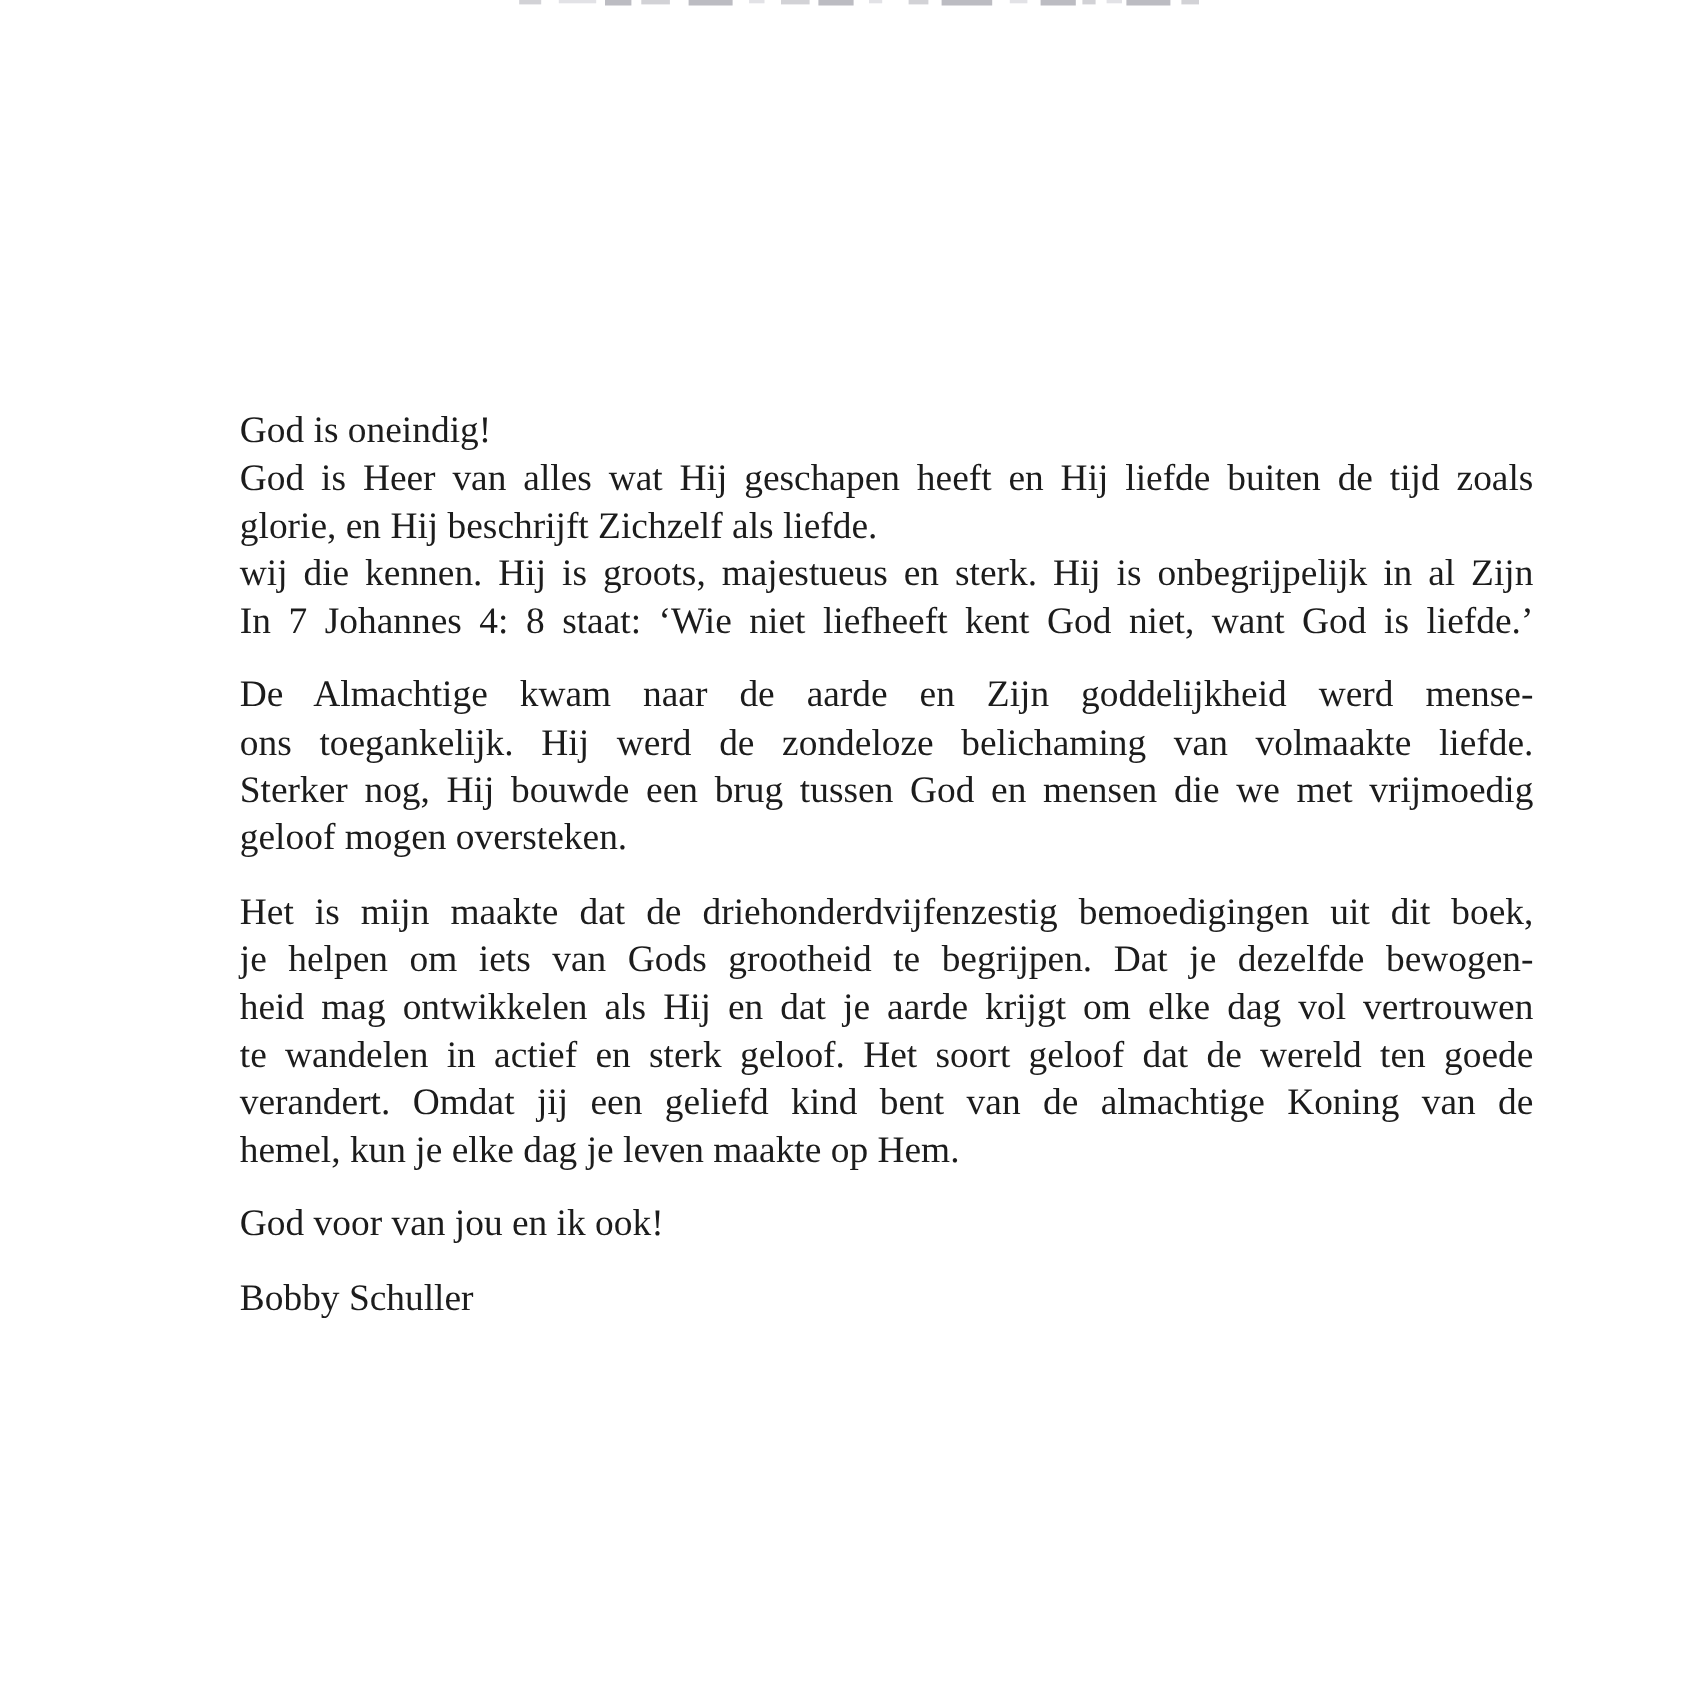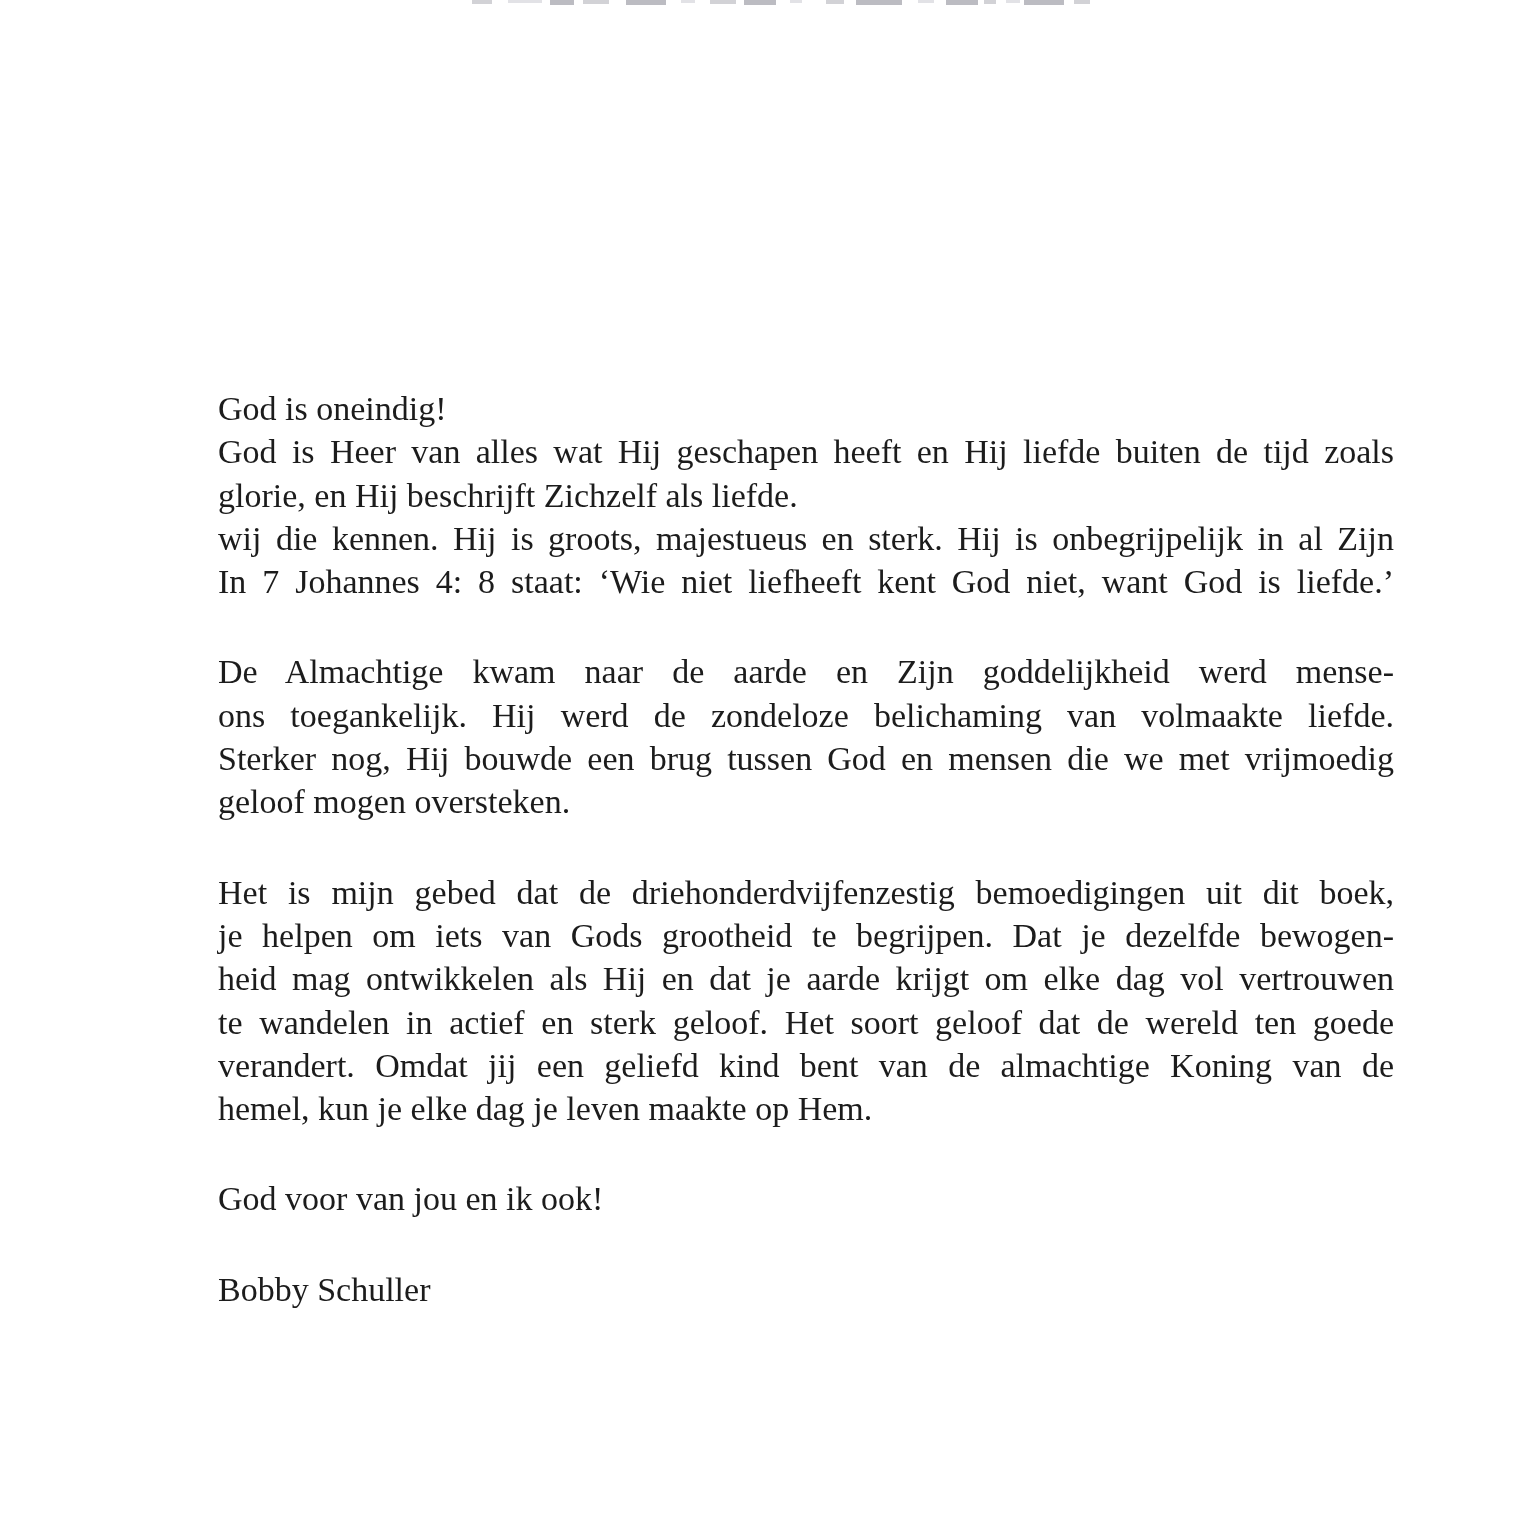--- a/index.html
+++ b/index.html
@@ -28,29 +28,29 @@
     top: 0;
     height: 4px;
     background: #d2d2d6;
   }
   .clipped-header .frag.dark { background: #bcbcc2; height: 5px; }
   .clipped-header .frag.light { background: #e2e2e6; height: 3px; }
 
   .text-block {
     position: absolute;
     left: 218px;
-    top: 387px;
+    top: 370px;
     width: 1176px;
     color: #1c1c1c;
     font-size: 34px;
     line-height: 43.3px;
     letter-spacing: 0px;
   }
   .para { margin: 0; }
-  .para + .para { margin-top: 47px; }
+  .para + .para { margin-top: 24px; }
   .line {
     min-height: 43.3px;
     text-align: left;
   }
   .line.fill {
     text-align: justify;
     text-align-last: justify;
   }
 </style>
 </head>
@@ -89,21 +89,21 @@
     </div>
 
     <div class="para">
       <div class="line fill">De Almachtige kwam naar de aarde en Zijn goddelijkheid werd mense-</div>
       <div class="line fill">ons toegankelijk. Hij werd de zondeloze belichaming van volmaakte liefde.</div>
       <div class="line fill">Sterker nog, Hij bouwde een brug tussen God en mensen die we met vrijmoedig</div>
       <div class="line">geloof mogen oversteken.</div>
     </div>
 
     <div class="para">
-      <div class="line fill">Het is mijn gebed dat de driehonderdvijfenzestig bemoedigingen uit dit boek,</div>
+      <div class="line fill">Het is mijn maakte dat de driehonderdvijfenzestig bemoedigingen uit dit boek,</div>
       <div class="line fill">je helpen om iets van Gods grootheid te begrijpen. Dat je dezelfde bewogen-</div>
       <div class="line fill">heid mag ontwikkelen als Hij en dat je aarde krijgt om elke dag vol vertrouwen</div>
       <div class="line fill">te wandelen in actief en sterk geloof. Het soort geloof dat de wereld ten goede</div>
       <div class="line fill">verandert. Omdat jij een geliefd kind bent van de almachtige Koning van de</div>
       <div class="line">hemel, kun je elke dag je leven maakte op Hem.</div>
     </div>
 
     <div class="para">
       <div class="line">God voor van jou en ik ook!</div>
     </div>

